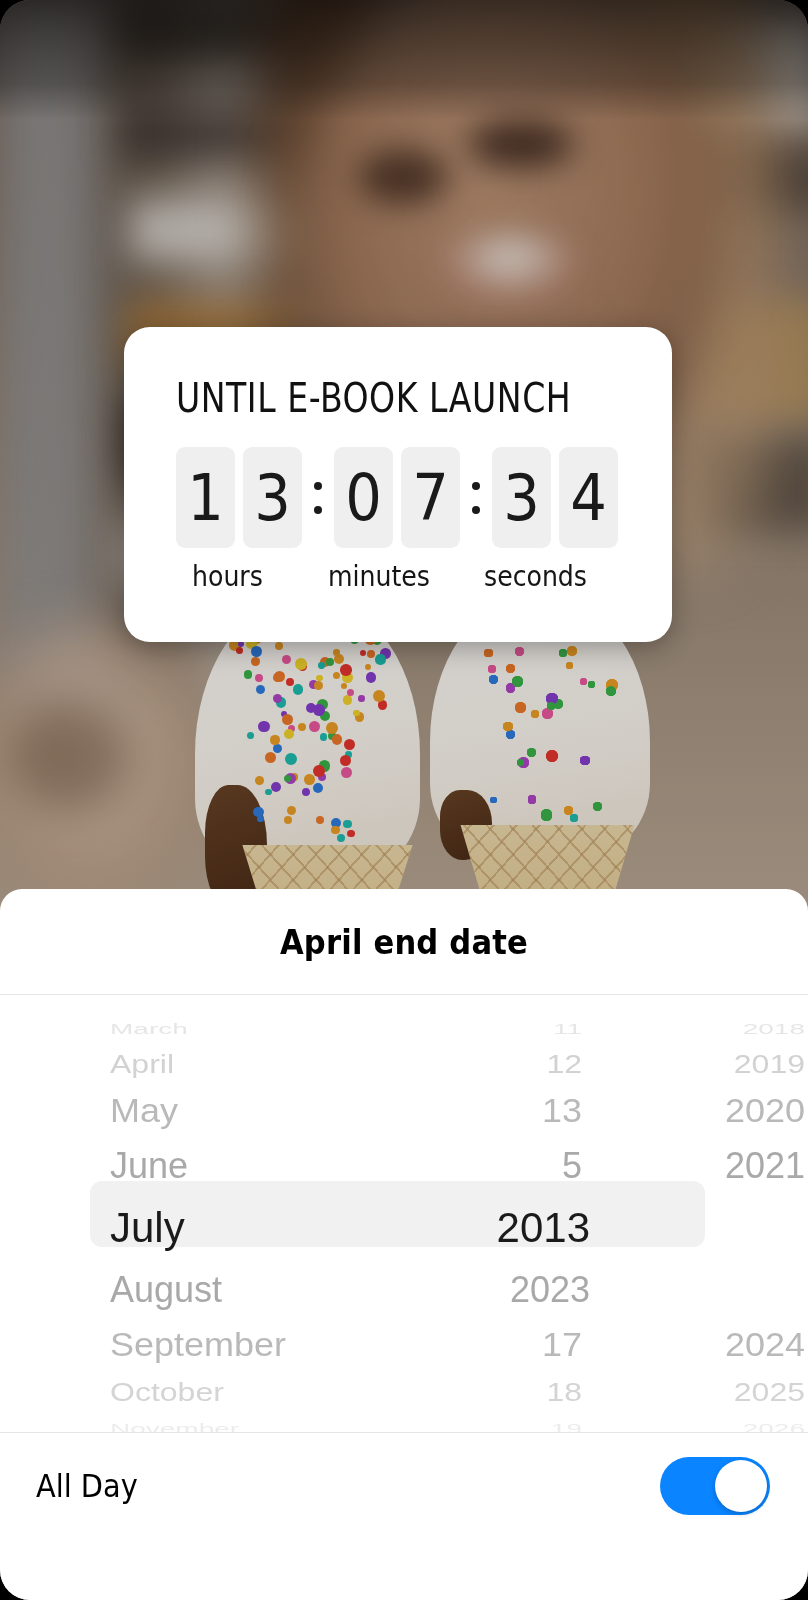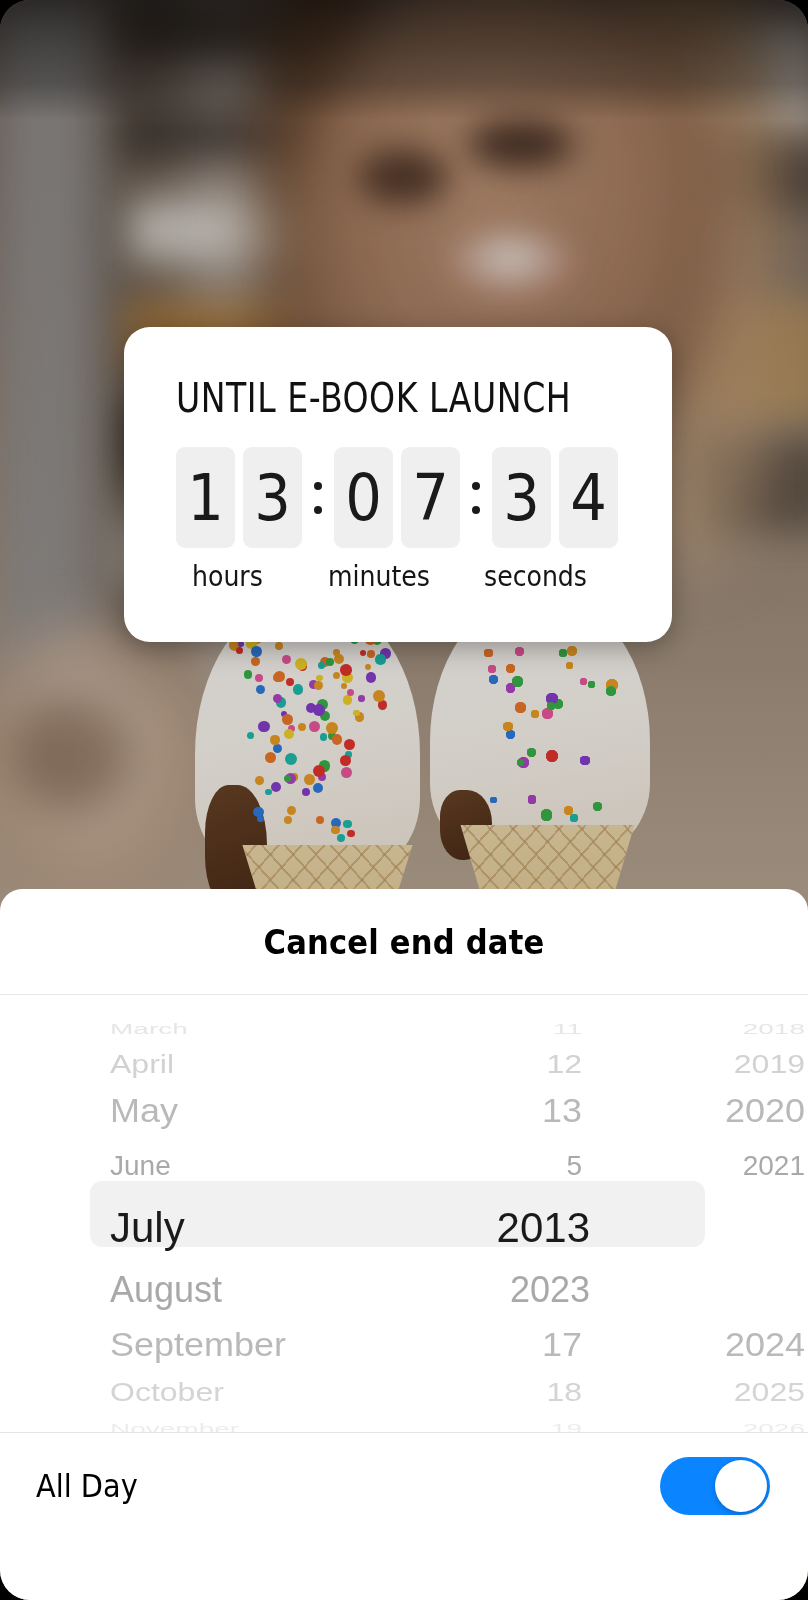--- a/index.html
+++ b/index.html
@@ -331,21 +331,21 @@
     font-family: "Liberation Sans", sans-serif;
     color: #9a9a9a;
   }
   .picker-row .col-month { text-align: left; }
   .picker-row .col-day   { text-align: right; padding-right: 8px; }
   .picker-row .col-year  { text-align: right; padding-right: 0px; }
 
   .picker-row.r0 { font-size: 28px; color: #e2e2e2; opacity: .85; transform: scaleY(.55); height: 30px; }
   .picker-row.r1 { font-size: 32px; color: #d2d2d2; transform: scaleY(.80); height: 42px; }
   .picker-row.r2 { font-size: 36px; color: #b9b9b9; transform: scaleY(.94); height: 52px; }
-  .picker-row.r3 { font-size: 28px; color: #a9a9a9; height: 58px; }
+  .picker-row.r3 { font-size: 36px; color: #a9a9a9; height: 58px; }
   .picker-row.r4 { font-size: 42px; color: #1a1a1a; height: 66px; }
   .picker-row.r5 { font-size: 36px; color: #a9a9a9; height: 58px; }
   .picker-row.r6 { font-size: 36px; color: #b9b9b9; transform: scaleY(.94); height: 52px; }
   .picker-row.r7 { font-size: 32px; color: #d4d4d4; transform: scaleY(.80); height: 42px; }
   .picker-row.r8 { font-size: 28px; color: #e8e8e8; opacity: .8; transform: scaleY(.55); height: 30px; }
 
   
   .allday-divider { height: 1px; background: #e4e4e4; }
   .allday-row {
     height: 105px;
@@ -756,21 +756,21 @@
     </div>
 
     <div class="labels-row">
       <span class="unit-label unit-hours">hours</span>
       <span class="unit-label unit-minutes">minutes</span>
       <span class="unit-label unit-seconds">seconds</span>
     </div>
   </div>
 
   <div class="sheet">
-    <div class="sheet-title">Cancel end date</div>
+    <div class="sheet-title">April end date</div>
     <div class="sheet-divider"></div>
 
     <div class="picker">
       <div class="picker-selection"></div>
       <div class="picker-rows" id="picker-rows">
           <div class="picker-row r0">
             <span class="col-month">March</span>
             <span class="col-day">11</span>
             <span class="col-year">2018</span>
           </div>

